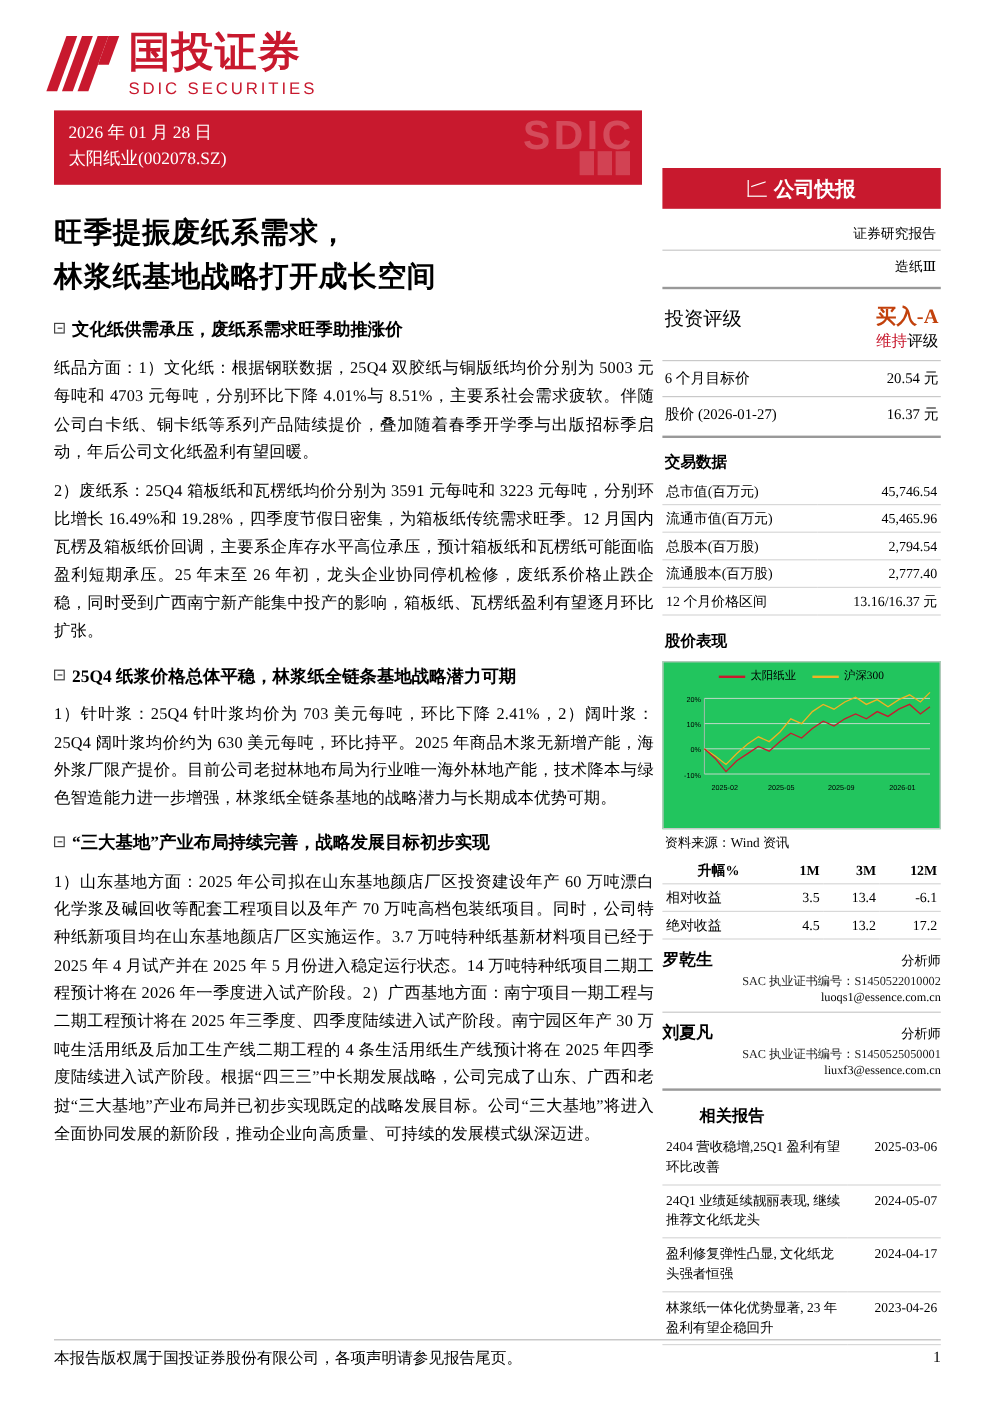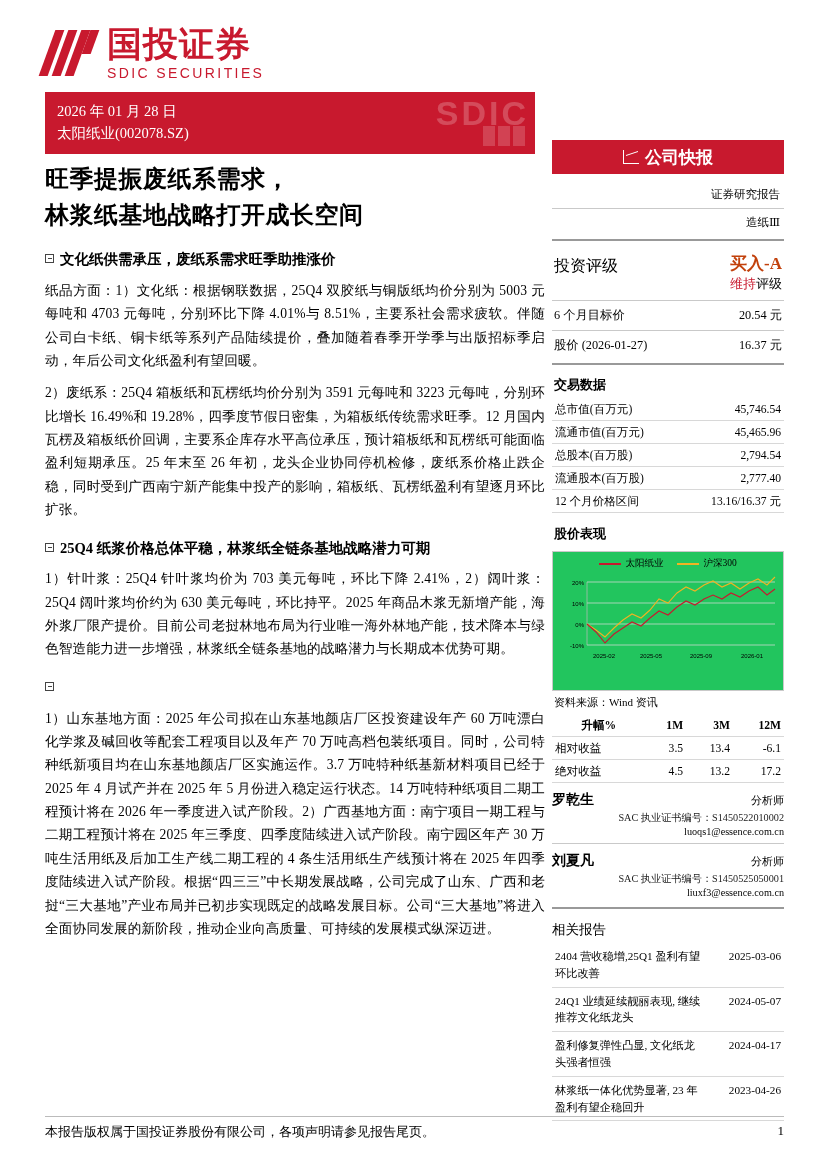--- a/index.html
+++ b/index.html
@@ -41,21 +41,21 @@
   }
   .band .bandtext { padding: 8px 0 0 12px; font-size: 14.5px; line-height: 1.55; }
   .band .watermark {
     position:absolute; right: 6px; top: 2px; font-family:"Liberation Sans",sans-serif;
     font-size: 34px; font-weight:700; color: rgba(255,255,255,0.22); letter-spacing: 3px;
   }
   .band .watermark-sq { position:absolute; right:10px; top:34px; display:flex; gap:3px; }
   .band .watermark-sq span { width:12px; height:20px; background: rgba(255,255,255,0.18); }
 
   
-  .content { position:absolute; left:45px; top:161px; width: 500px; }
+  .content { position:absolute; left:45px; top:177px; width: 500px; }
   .right { position:absolute; left: 552px; top: 92px; width: 232px; }
 
   h1.title {
     font-family: "Liberation Serif", serif;
     font-weight: 700; font-size: 24px; line-height: 1.5;
     margin: 0 0 16px 0; letter-spacing: 0.5px;
   }
   .sec {
     font-weight: 700; font-size: 14.5px; margin: 16px 0 8px 0; line-height:1.5;
   }
@@ -113,21 +113,21 @@
   table.perf th, table.perf td { border-bottom:1px solid #d8d8d8; padding:3.5px 3px; font-weight:normal; }
   table.perf th { font-weight:700; }
   table.perf td.r, table.perf th.r { text-align:right; }
 
   .analyst { margin-top: 8px; }
   .analyst .nm { font-size: 14px; font-weight:700; display:flex; justify-content:space-between; align-items:baseline; }
   .analyst .nm .role { font-size: 11px; font-weight:normal; }
   .analyst .lic { font-size: 10.2px; color:#222; padding: 2px 0 1px 0; }
   .analyst .mail { font-size: 10.2px; text-align:right; padding-bottom: 3px; }
 
-  .rel-head { font-size: 13.5px; font-weight:400; padding: 7px 0 4px 0; }
+  .rel-head { font-size: 13.5px; font-weight:700; padding: 7px 0 4px 0; margin-left: 31px; }
   table.rel { width:100%; border-collapse:collapse; font-size: 11.2px; }
   table.rel td { padding: 5px 3px; border-bottom:1px solid #d8d8d8; vertical-align: top; line-height:1.5; }
   table.rel td.dt { text-align:right; white-space:nowrap; width: 78px; }
 
   
   .footer {
     position:absolute; left:45px; right:42px; bottom: 28px;
     border-top: 1px solid #bbb; padding-top: 6px;
     display:flex; justify-content:space-between; font-size: 13px;
   }
@@ -176,21 +176,21 @@
     </div>
     <p class="body">纸品方面：1）文化纸：根据钢联数据，25Q4 双胶纸与铜版纸均价分别为 5003 元每吨和 4703 元每吨，分别环比下降 4.01%与 8.51%，主要系社会需求疲软。伴随公司白卡纸、铜卡纸等系列产品陆续提价，叠加随着春季开学季与出版招标季启动，年后公司文化纸盈利有望回暖。</p>
     <p class="body">2）废纸系：25Q4 箱板纸和瓦楞纸均价分别为 3591 元每吨和 3223 元每吨，分别环比增长 16.49%和 19.28%，四季度节假日密集，为箱板纸传统需求旺季。12 月国内瓦楞及箱板纸价回调，主要系企库存水平高位承压，预计箱板纸和瓦楞纸可能面临盈利短期承压。25 年末至 26 年初，龙头企业协同停机检修，废纸系价格止跌企稳，同时受到广西南宁新产能集中投产的影响，箱板纸、瓦楞纸盈利有望逐月环比扩张。</p>
 
     <div class="sec">
       <span class="bull"></span><span>25Q4 纸浆价格总体平稳，林浆纸全链条基地战略潜力可期</span>
     </div>
     <p class="body">1）针叶浆：25Q4 针叶浆均价为 703 美元每吨，环比下降 2.41%，2）阔叶浆：25Q4 阔叶浆均价约为 630 美元每吨，环比持平。2025 年商品木浆无新增产能，海外浆厂限产提价。目前公司老挝林地布局为行业唯一海外林地产能，技术降本与绿色智造能力进一步增强，林浆纸全链条基地的战略潜力与长期成本优势可期。</p>
 
     <div class="sec">
-      <span class="bull"></span>
+      <span class="bull"></span><span>“三大基地”产业布局持续完善，战略发展目标初步实现</span>
     </div>
     <p class="body">1）山东基地方面：2025 年公司拟在山东基地颜店厂区投资建设年产 60 万吨漂白化学浆及碱回收等配套工程项目以及年产 70 万吨高档包装纸项目。同时，公司特种纸新项目均在山东基地颜店厂区实施运作。3.7 万吨特种纸基新材料项目已经于 2025 年 4 月试产并在 2025 年 5 月份进入稳定运行状态。14 万吨特种纸项目二期工程预计将在 2026 年一季度进入试产阶段。2）广西基地方面：南宁项目一期工程与二期工程预计将在 2025 年三季度、四季度陆续进入试产阶段。南宁园区年产 30 万吨生活用纸及后加工生产线二期工程的 4 条生活用纸生产线预计将在 2025 年四季度陆续进入试产阶段。根据“四三三”中长期发展战略，公司完成了山东、广西和老挝“三大基地”产业布局并已初步实现既定的战略发展目标。公司“三大基地”将进入全面协同发展的新阶段，推动企业向高质量、可持续的发展模式纵深迈进。</p>
   </div>
 
   <div class="right">
     <div class="badge">
       <span class="chart-ic"></span>
       <span>公司快报</span>
     </div>
 

